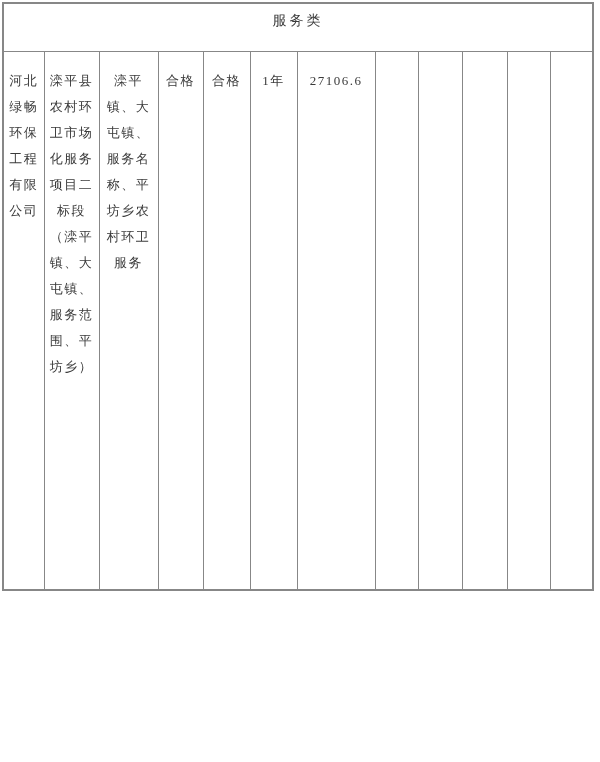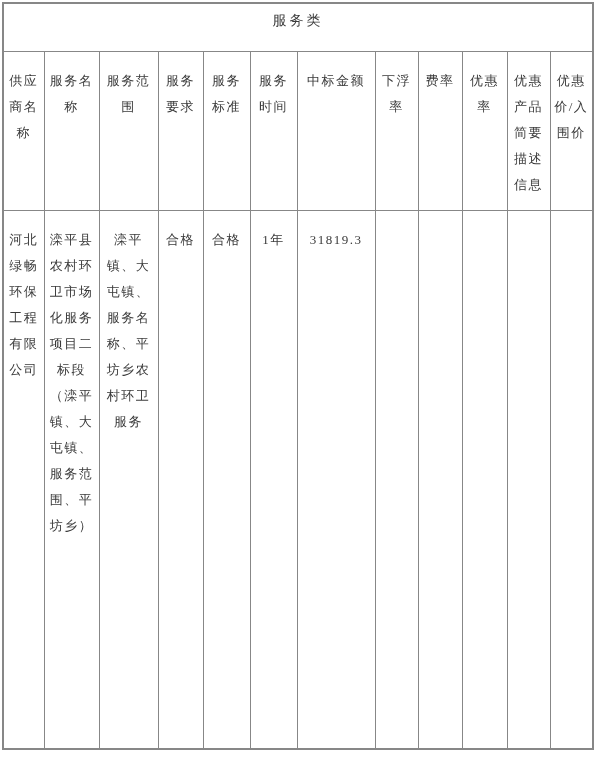--- a/index.html
+++ b/index.html
@@ -67,44 +67,30 @@
       <col style="width:43px">
       <col style="width:44px">
       <col style="width:45px">
       <col style="width:43px">
       <col style="width:43px">
     </colgroup>
     <thead>
       <tr class="title-row">
         <th colspan="12">服务类</th>
       </tr>
-      <tr class="header-row">
-        <th>供应商名称</th>
-        <th>服务名称</th>
-        <th>服务范围</th>
-        <th>服务要求</th>
-        <th>服务标准</th>
-        <th>服务时间</th>
-        <th>中标金额</th>
-        <th>下浮率</th>
-        <th>费率</th>
-        <th>优惠率</th>
-        <th>优惠产品简要描述信息</th>
-        <th>优惠价/入围价</th>
-      </tr>
     </thead>
     <tbody>
       <tr class="data-row">
         <td class="cell-supplier-name">河北绿畅环保工程有限公司</td>
         <td class="cell-service-name">滦平县农村环卫市场化服务项目二标段（滦平镇、大屯镇、服务范围、平坊乡）</td>
         <td class="cell-service-scope">滦平镇、大屯镇、服务名称、平坊乡农村环卫服务</td>
         <td class="cell-service-requirement">合格</td>
         <td class="cell-service-standard">合格</td>
         <td class="cell-service-period">1年</td>
-        <td class="cell-bid-amount">31819.3</td>
+        <td class="cell-bid-amount">27106.6</td>
         <td class="cell-markdown-rate"></td>
         <td class="cell-fee-rate"></td>
         <td class="cell-discount-rate"></td>
         <td class="cell-discount-product-description"></td>
         <td class="cell-discount-price"></td>
       </tr>
     </tbody>
   </table>
 </div>
 

